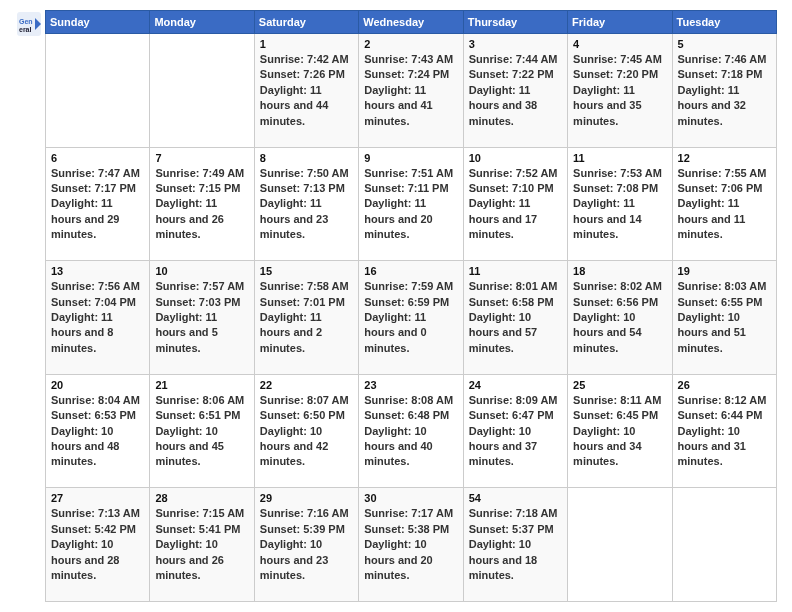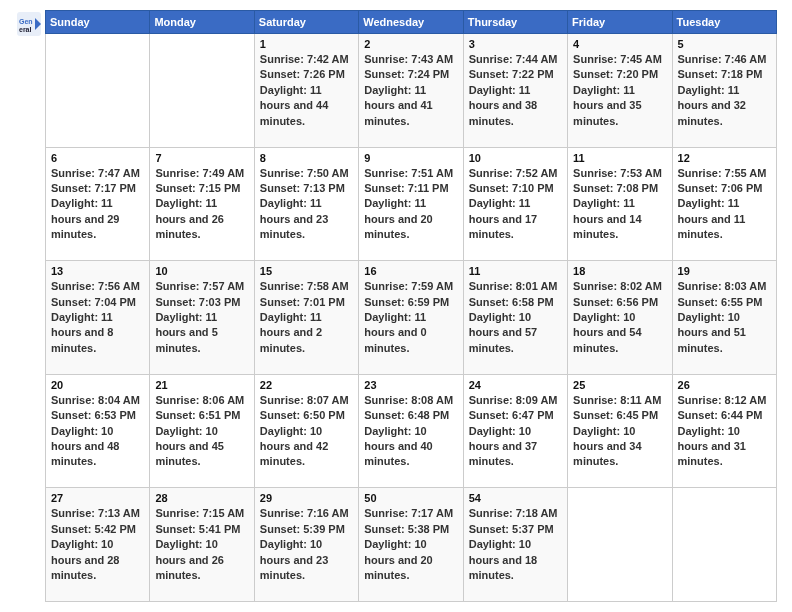--- a/index.html
+++ b/index.html
@@ -251,21 +251,21 @@
           </td>
           <td>
             <div class="day-num">28</div>
             <div class="cell-text">Sunrise: 7:15 AM<br>Sunset: 5:41 PM<br>Daylight: 10 hours and 26 minutes.</div>
           </td>
           <td>
             <div class="day-num">29</div>
             <div class="cell-text">Sunrise: 7:16 AM<br>Sunset: 5:39 PM<br>Daylight: 10 hours and 23 minutes.</div>
           </td>
           <td>
-            <div class="day-num">50</div>
+            <div class="day-num">30</div>
             <div class="cell-text">Sunrise: 7:17 AM<br>Sunset: 5:38 PM<br>Daylight: 10 hours and 20 minutes.</div>
           </td>
           <td>
             <div class="day-num">54</div>
             <div class="cell-text">Sunrise: 7:18 AM<br>Sunset: 5:37 PM<br>Daylight: 10 hours and 18 minutes.</div>
           </td>
           <td class="empty-cell"></td>
           <td class="empty-cell"></td>
         </tr>
       </tbody>

